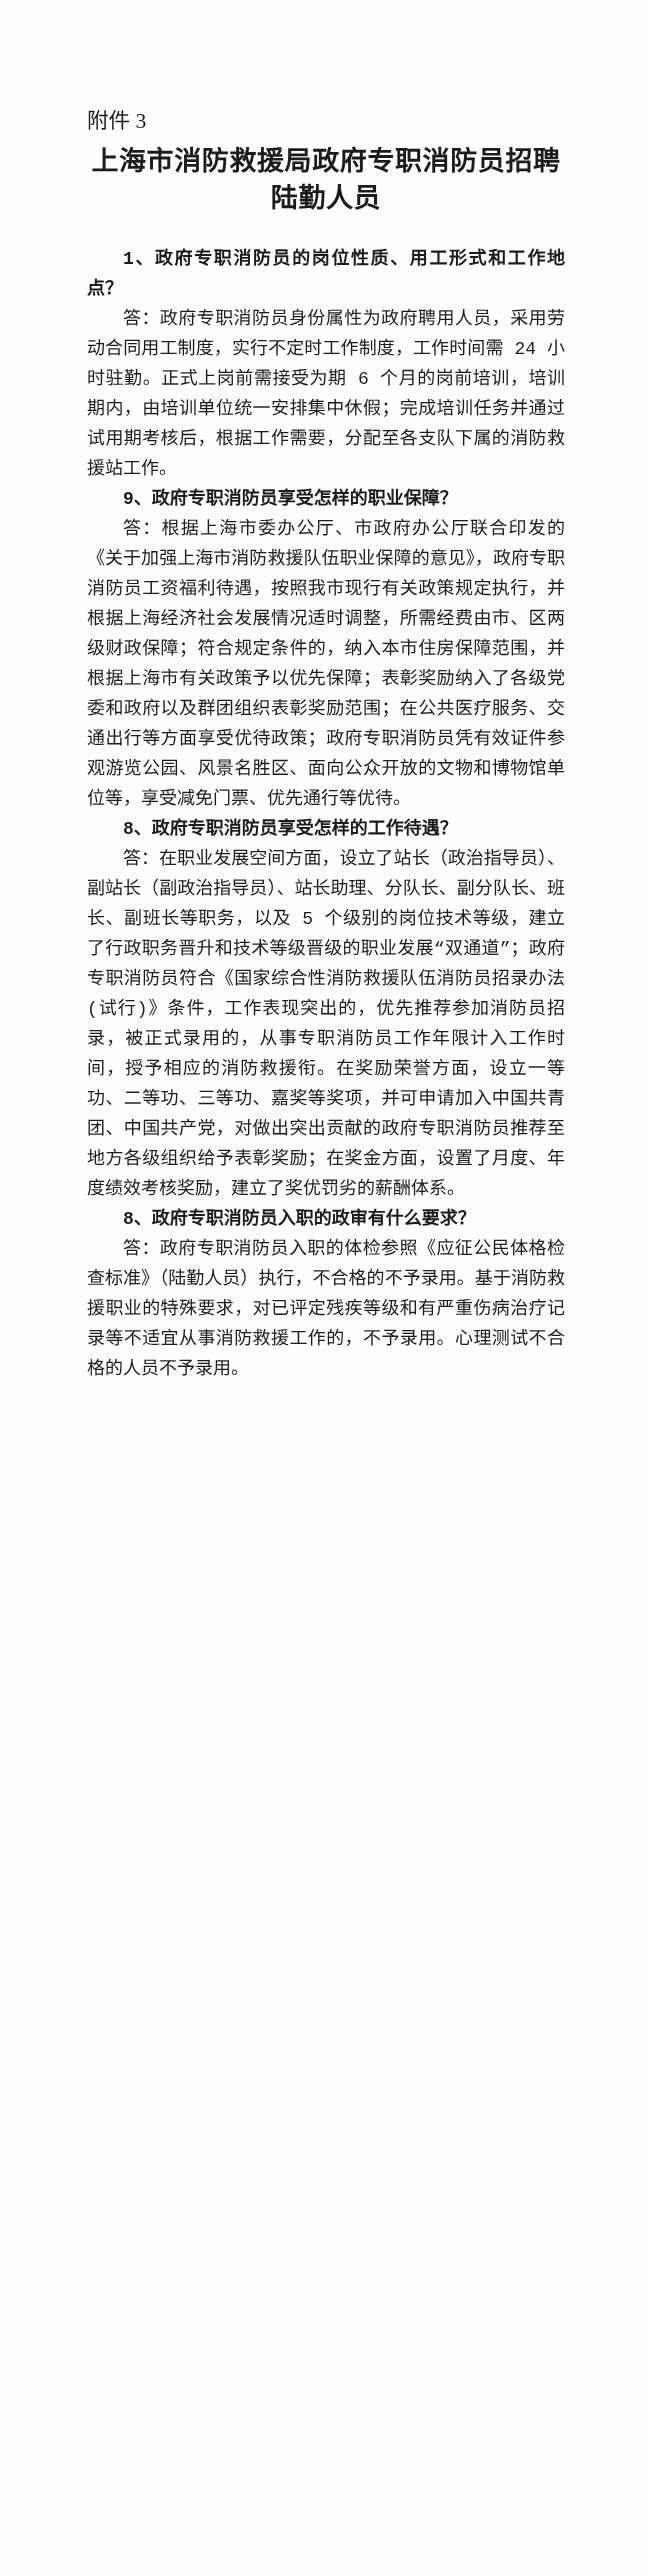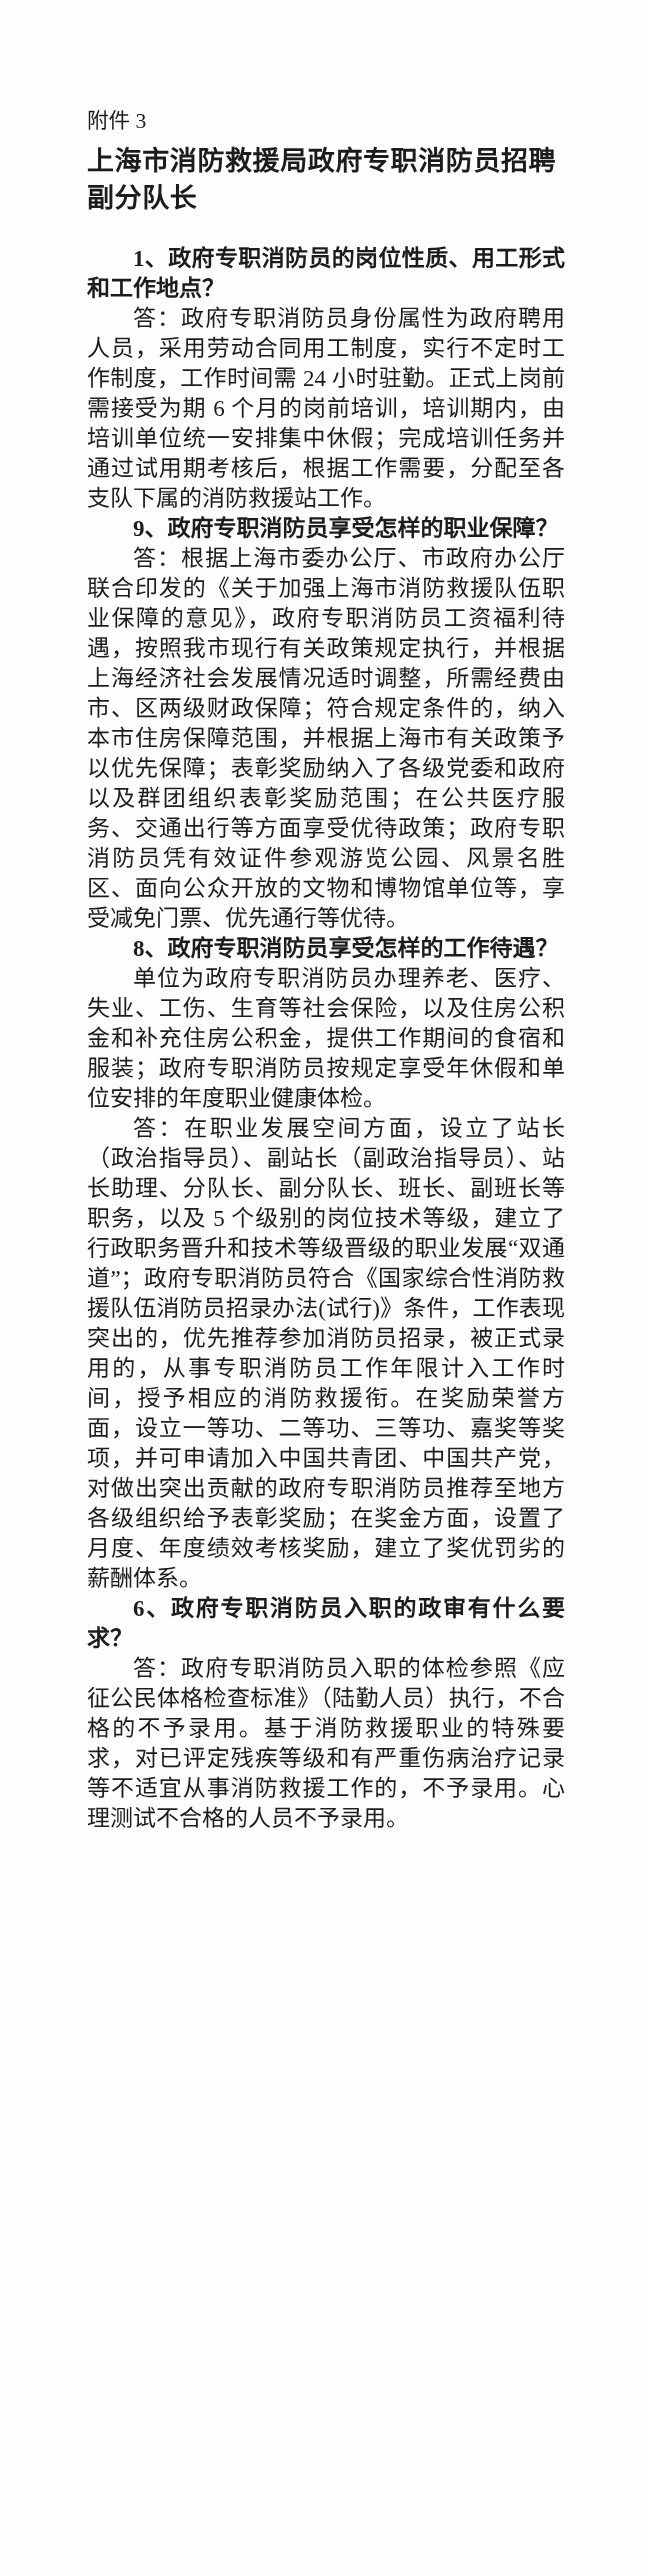--- a/index.html
+++ b/index.html
@@ -19,70 +19,70 @@
     padding: 107px 83px 2px 87px;
     overflow: hidden;
   }
   .attachment {
     font-size: 21.6px;
     line-height: 28px;
     margin: 0 0 8.4px 0;
     font-weight: 400;
   }
   .doc-title {
-    text-align: left;
+    text-align: center;
     font-weight: 700;
     font-size: 27px;
     line-height: 37px;
     margin: 0 0 26.4px 0;
     letter-spacing: 0.6px;
   }
   .doc-title .t-line {
     display: block;
   }
   .qa-list p {
     margin: 0;
-    font-size: 23px;
+    font-size: 18px;
     line-height: 30px;
     text-align: justify;
     text-indent: 2em;
+    font-family: Liberation Mono, monospace;
   }
   .qa-list p.q {
     font-weight: 700;
   }
 </style>
 </head>
 <body>
 
 <div class="page">
   <p class="attachment">附件 3</p>
 
   <h1 class="doc-title">
     <span class="t-line">上海市消防救援局政府专职消防员招聘</span>
-    <span class="t-line">副分队长</span>
+    <span class="t-line">陆勤人员</span>
   </h1>
 
   <div class="qa-list">
     <section>
       <p class="q">1、政府专职消防员的岗位性质、用工形式和工作地点？</p>
       <p class="a">答：政府专职消防员身份属性为政府聘用人员，采用劳动合同用工制度，实行不定时工作制度，工作时间需 24 小时驻勤。正式上岗前需接受为期 6 个月的岗前培训，培训期内，由培训单位统一安排集中休假；完成培训任务并通过试用期考核后，根据工作需要，分配至各支队下属的消防救援站工作。</p>
     </section>
     <section>
       <p class="q">9、政府专职消防员享受怎样的职业保障？</p>
       <p class="a">答：根据上海市委办公厅、市政府办公厅联合印发的《关于加强上海市消防救援队伍职业保障的意见》，政府专职消防员工资福利待遇，按照我市现行有关政策规定执行，并根据上海经济社会发展情况适时调整，所需经费由市、区两级财政保障；符合规定条件的，纳入本市住房保障范围，并根据上海市有关政策予以优先保障；表彰奖励纳入了各级党委和政府以及群团组织表彰奖励范围；在公共医疗服务、交通出行等方面享受优待政策；政府专职消防员凭有效证件参观游览公园、风景名胜区、面向公众开放的文物和博物馆单位等，享受减免门票、优先通行等优待。</p>
     </section>
     <section>
       <p class="q">8、政府专职消防员享受怎样的工作待遇？</p>
-      <p class="a">单位为政府专职消防员办理养老、医疗、失业、工伤、生育等社会保险，以及住房公积金和补充住房公积金，提供工作期间的食宿和服装；政府专职消防员按规定享受年休假和单位安排的年度职业健康体检。</p>
     </section>
     <section>
       <p class="a">答：在职业发展空间方面，设立了站长（政治指导员）、副站长（副政治指导员）、站长助理、分队长、副分队长、班长、副班长等职务，以及 5 个级别的岗位技术等级，建立了行政职务晋升和技术等级晋级的职业发展“双通道”；政府专职消防员符合《国家综合性消防救援队伍消防员招录办法(试行)》条件，工作表现突出的，优先推荐参加消防员招录，被正式录用的，从事专职消防员工作年限计入工作时间，授予相应的消防救援衔。在奖励荣誉方面，设立一等功、二等功、三等功、嘉奖等奖项，并可申请加入中国共青团、中国共产党，对做出突出贡献的政府专职消防员推荐至地方各级组织给予表彰奖励；在奖金方面，设置了月度、年度绩效考核奖励，建立了奖优罚劣的薪酬体系。</p>
     </section>
     <section>
-      <p class="q">6、政府专职消防员入职的政审有什么要求？</p>
+      <p class="q">8、政府专职消防员入职的政审有什么要求？</p>
     </section>
     <section>
       <p class="a">答：政府专职消防员入职的体检参照《应征公民体格检查标准》（陆勤人员）执行，不合格的不予录用。基于消防救援职业的特殊要求，对已评定残疾等级和有严重伤病治疗记录等不适宜从事消防救援工作的，不予录用。心理测试不合格的人员不予录用。</p>
     </section>
 
   </div>
 </div>
 
 
 </body></html>

